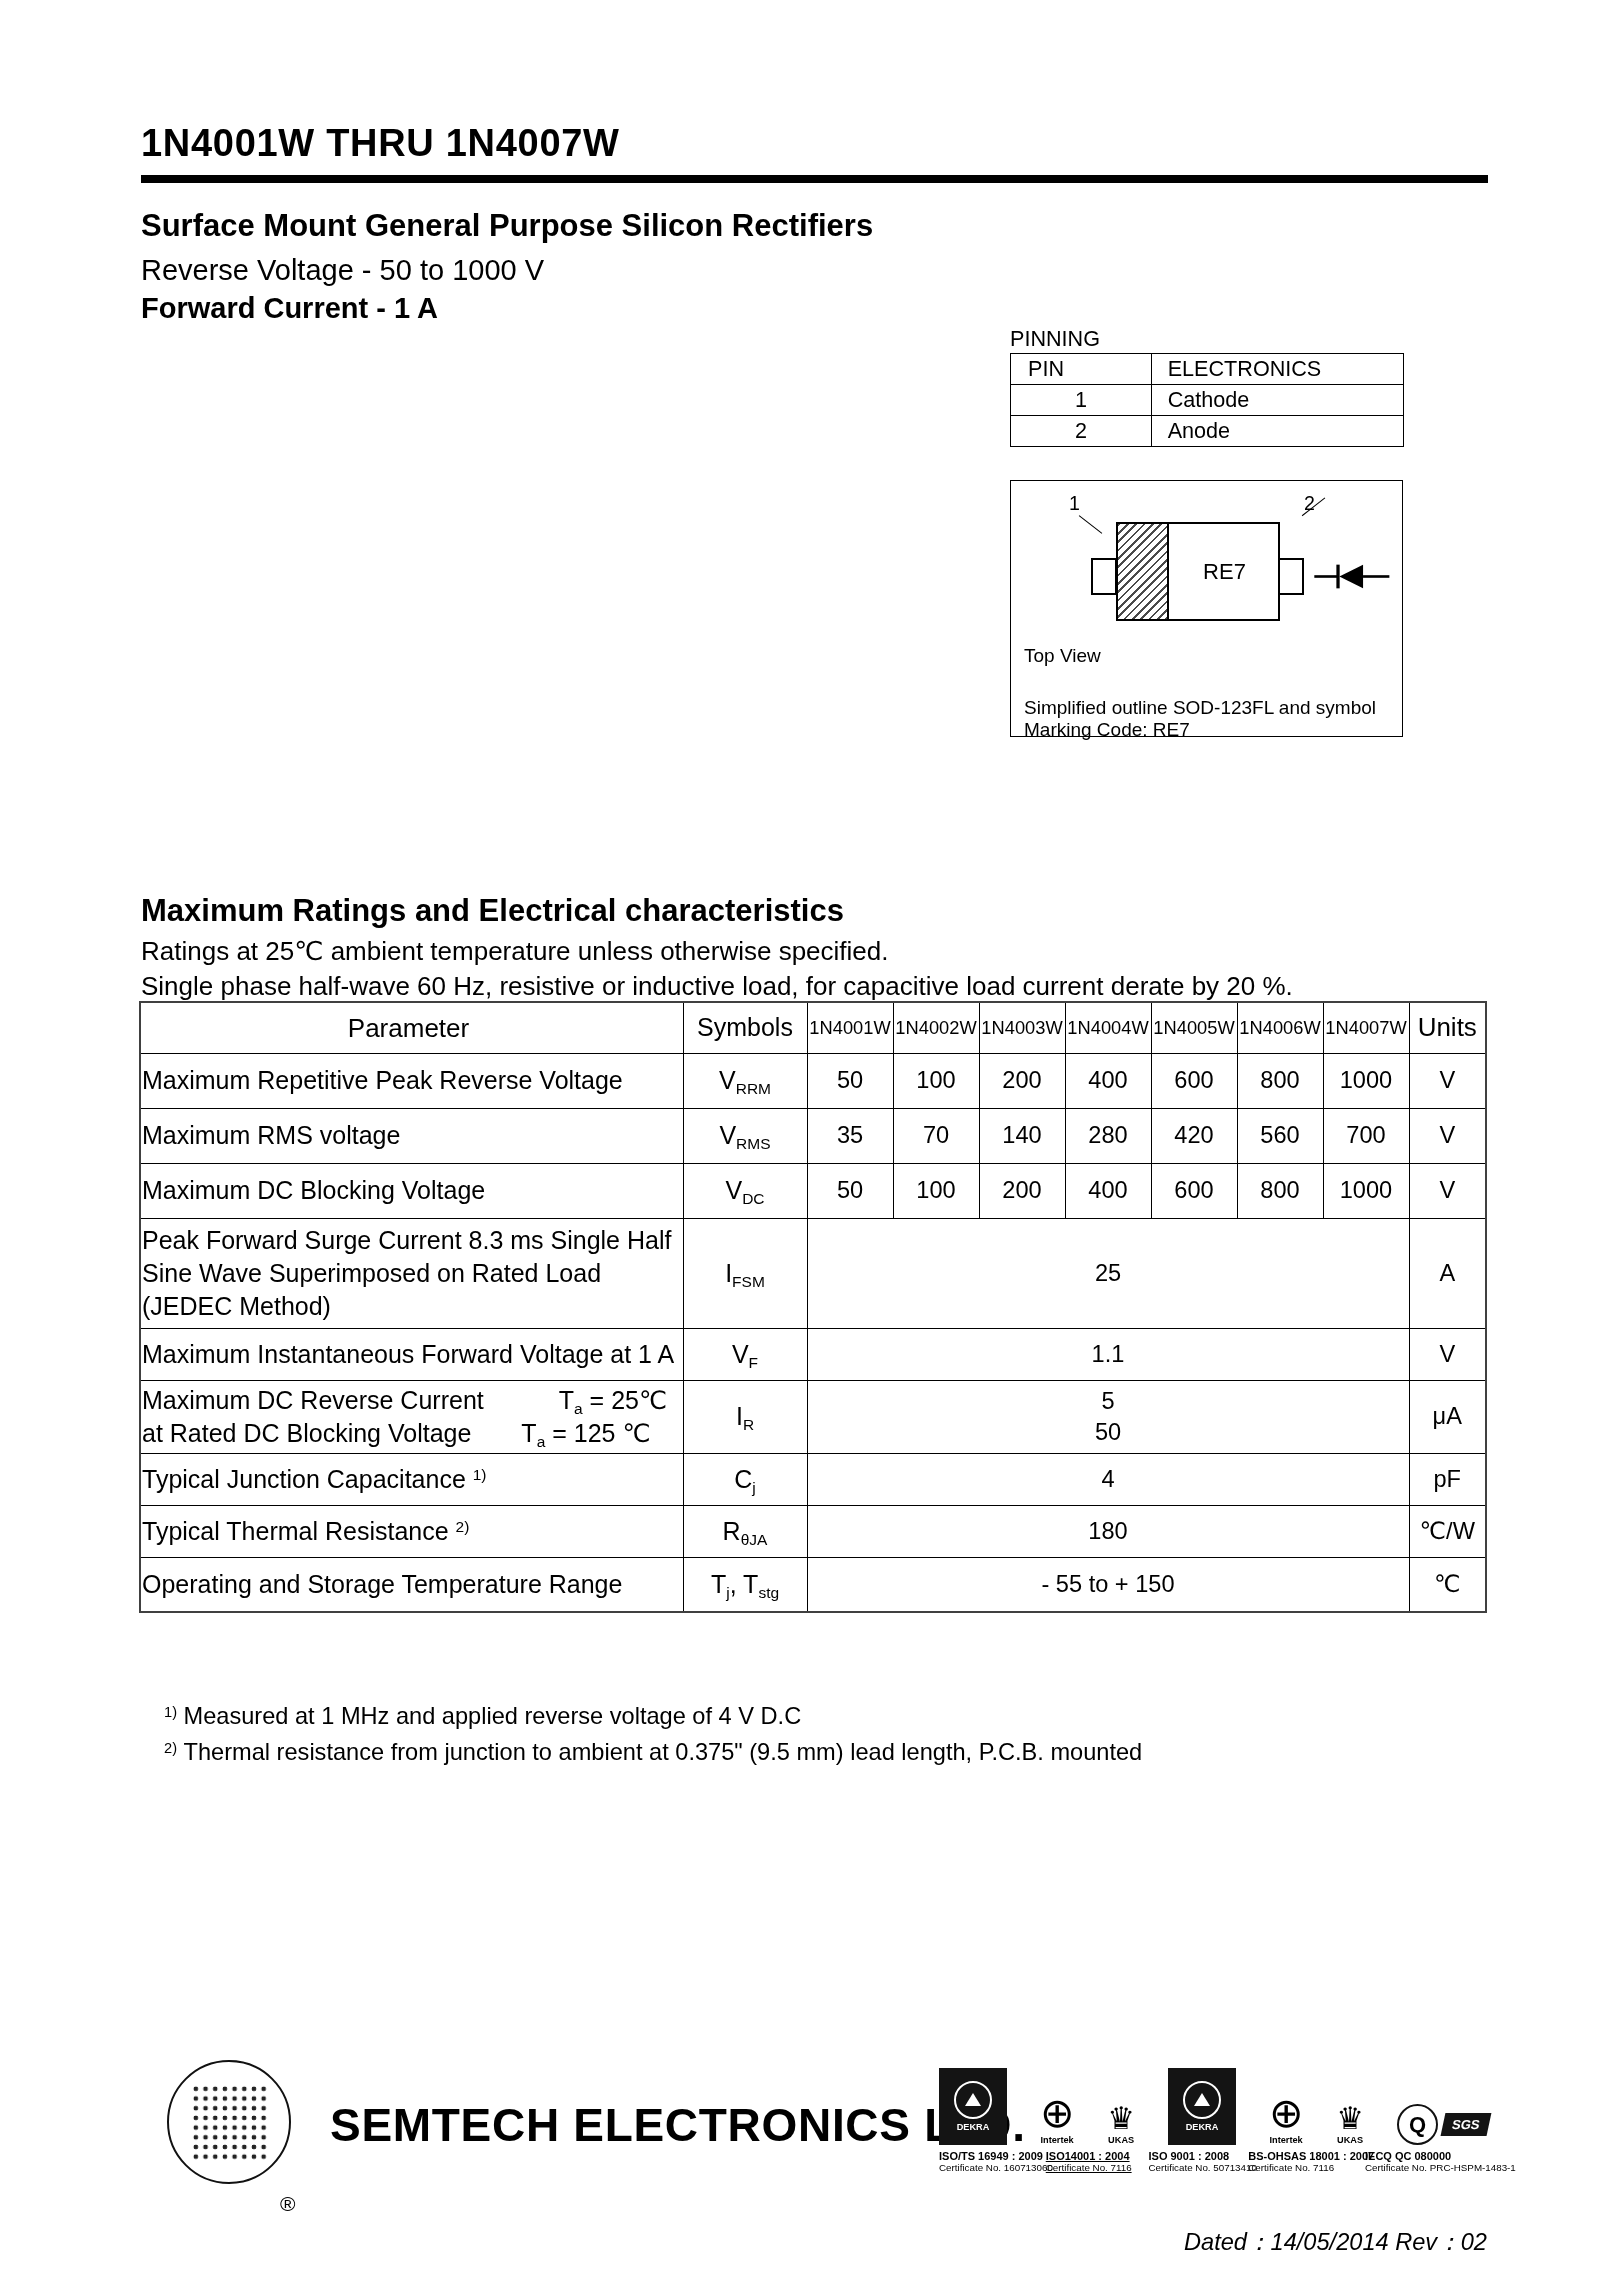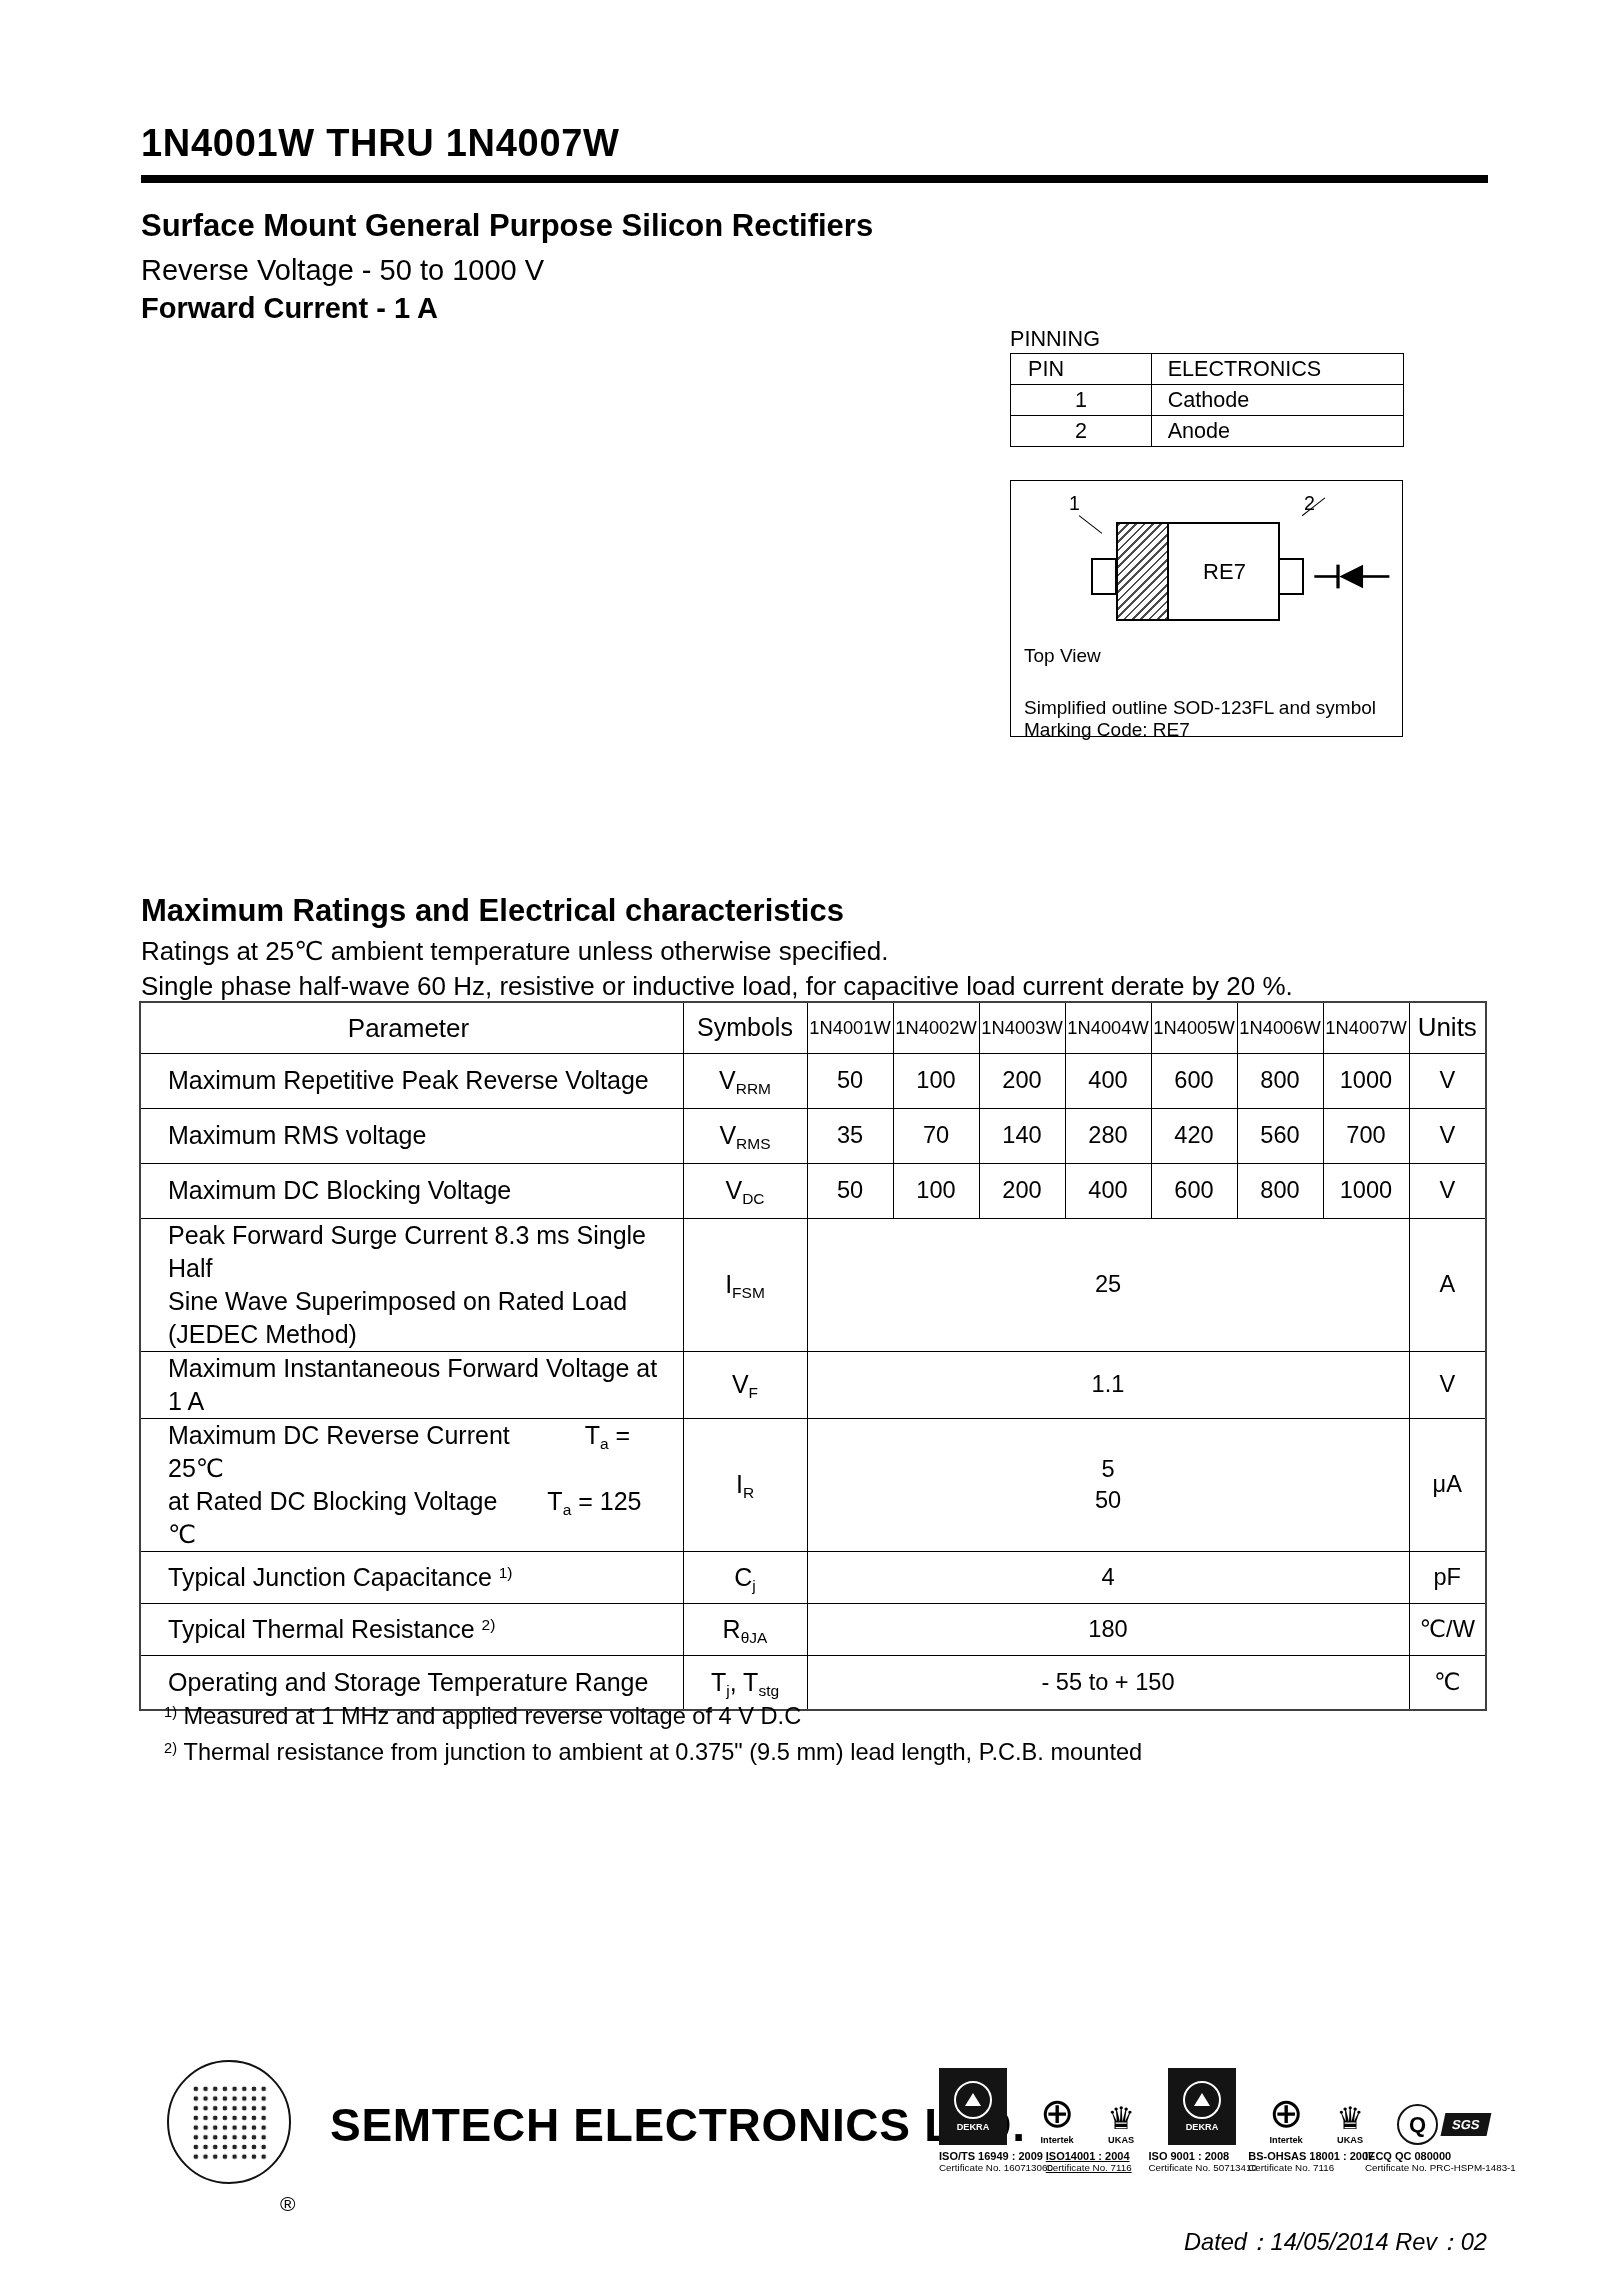--- a/index.html
+++ b/index.html
@@ -48,21 +48,21 @@
   .pkg-cap2 { top:190px;margin-top:48px; }
   .pkg-cap3 { top:216px; }
 
   
   .ratings-heading { left:141px; top:893px; font-size:31px; font-weight:bold; }
   .ratings-note1 { left:141px; top:936px; font-size:26px; }
   .ratings-note2 { left:141px; top:971px; font-size:26px; }
 
   .ratings-table { left:139px; top:1001px; border-collapse:collapse; table-layout:fixed; width:1344px; border:2px solid #404040; }
   .ratings-table th, .ratings-table td { border:1.3px solid #000; vertical-align:middle; font-weight:normal; }
-  .c-param { text-align:left; padding-left:27px; padding-right:6.5px; font-size:25px; line-height:1.32; }
+  .c-param { text-align:left; padding-left:1px; padding-right:6.5px; font-size:25px; line-height:1.32; }
   th.c-param { text-align:center; padding-left:0; font-size:26px; }
   .c-sym  { text-align:center; font-size:25px; }
   th.c-sym { font-size:25px; }
   .c-model { text-align:center; font-size:18.3px; }
   .c-val  { text-align:center; font-size:23.6px; line-height:1.3; }
   .c-unit { text-align:center; font-size:23.6px; }
   th.c-unit { font-size:26px; }
 
   
   .footnote { position:absolute; font-size:23.6px; }

